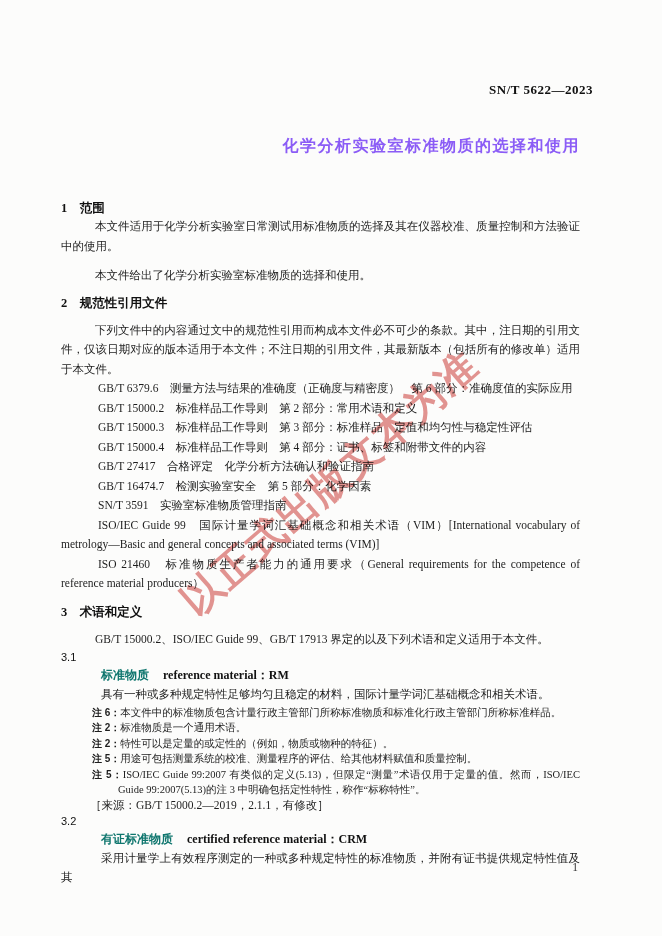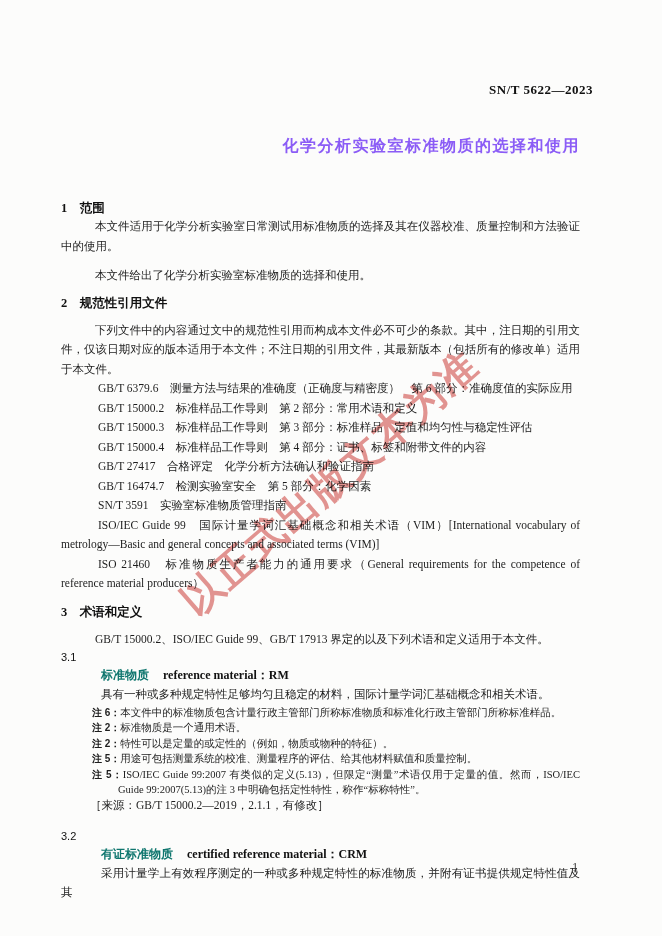--- a/index.html
+++ b/index.html
@@ -46,21 +46,21 @@
   .para.first { margin-top:10px; }
   .para.intro { margin-top:9px; }
   .para.ref { text-indent:37px; }
   .clause-num {
     margin:0;
     font-family:"Liberation Sans","DejaVu Sans",sans-serif;
     font-size:11px; line-height:15px;
     color:#111;
   }
   .clause-num.c31 { margin-top:1px; }
-  .clause-num.c32 { margin-top:16px; }
+  .clause-num.c32 { margin-top:1px; }
   .term-head {
     margin:1px 0 0 40px;
     line-height:19px;
     font-size:12px;
   }
   .term-zh {
     font-family:"Liberation Sans","DejaVu Sans",sans-serif;
     font-weight:bold; color:#0f766e;
   }
   .term-en {

